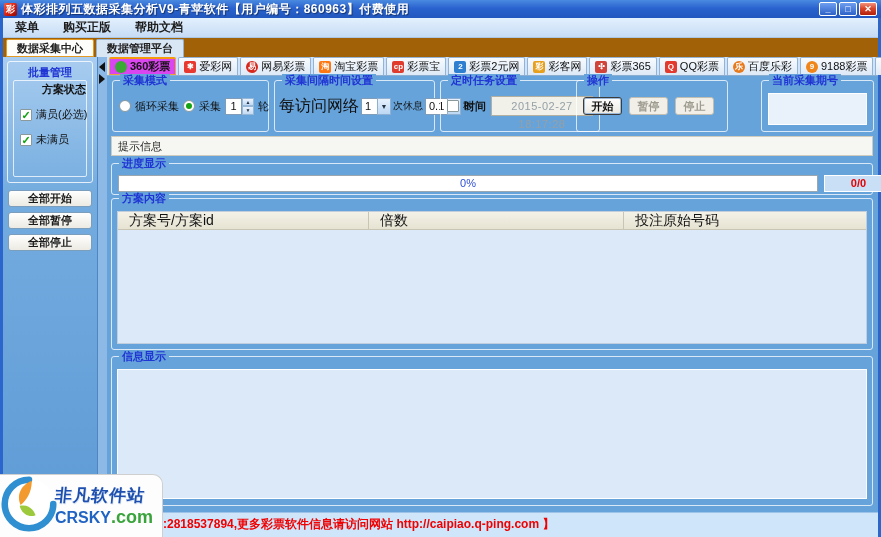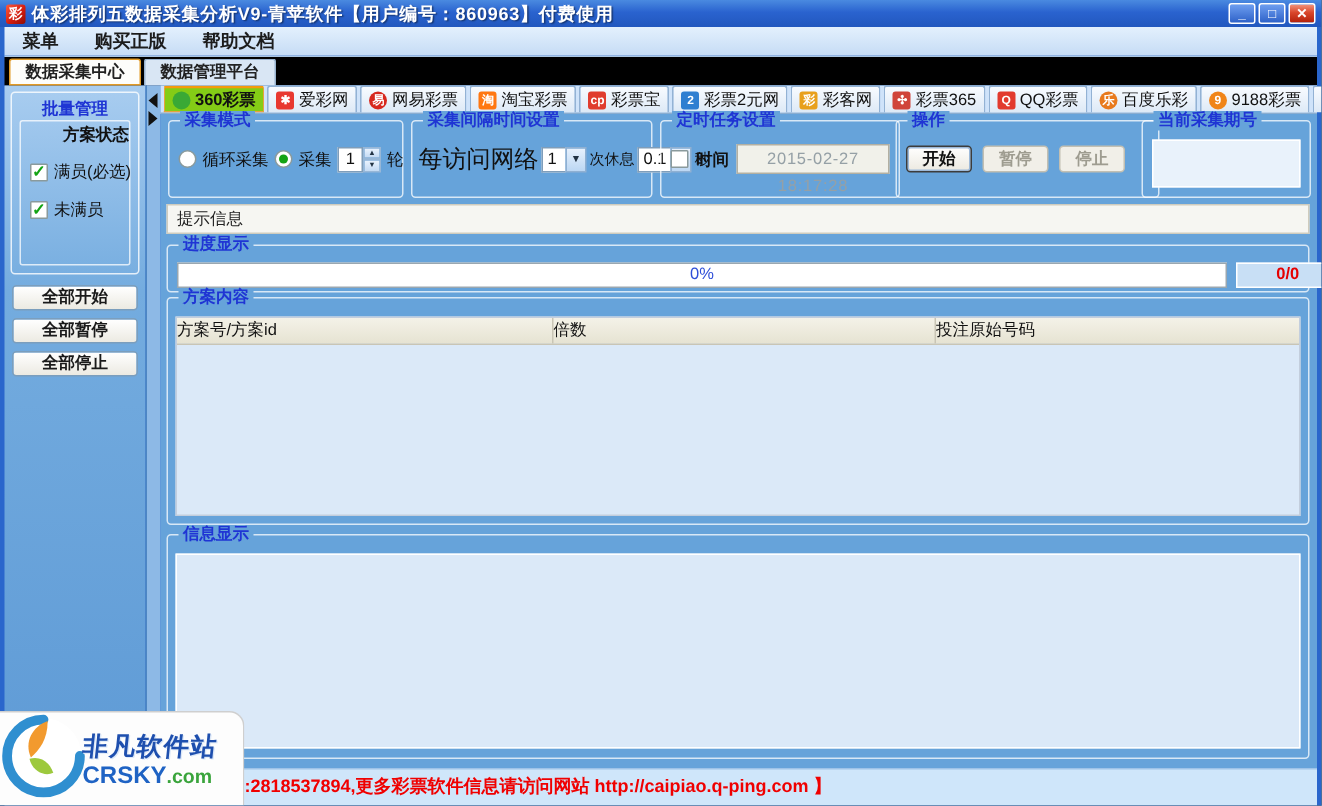--- a/index.html
+++ b/index.html
@@ -23,21 +23,21 @@
   .wbtn.close { background:linear-gradient(180deg,#f2937c,#d9472b 45%,#b3200a); }
 
   
   .menubar { position:absolute; left:3px; top:18px; width:875px; height:20px;
     background:linear-gradient(180deg,#e3f0fd,#c6dcf5); display:flex; align-items:center;
     border-bottom:1px solid #aac6e4; }
   .menu-item { font-size:12px; font-weight:bold; color:#1c1c1c; padding:0 12px; line-height:19px; cursor:default; }
 
   
   .maintabs { position:absolute; left:3px; top:38px; width:875px; height:19px;
-    background:#000000; display:flex; align-items:flex-end; padding-left:3px; gap:2px; }
+    background:#a16207; display:flex; align-items:flex-end; padding-left:3px; gap:2px; }
   .maintab { height:18px; line-height:16px; padding:0 10px; font-size:11px; font-weight:bold;
     color:#222; background:#d9e6f4; border:1px solid #98b3cf; border-bottom:none;
     border-radius:2px 2px 0 0; }
   .maintab.active { background:#fdfdfb; border:1px solid #e29a25; z-index:2; }
 
   
   .sidebar { position:absolute; left:3px; top:57px; width:95px; height:455px;
     background:linear-gradient(180deg,#a9cdf0 0%,#74acdf 30%,#5f9bd6 100%);
     border-right:1px solid #4d86c2; }
   .side-box { position:absolute; left:4px; top:4px; width:86px; height:122px;
@@ -61,21 +61,21 @@
   .tri-right { top:17px; border-width:5px 0 5px 6px; border-color:transparent transparent transparent #111; }
 
   
   .main { position:absolute; left:107px; top:57px; width:771px; height:455px; background:#66a3da; }
 
   .sitetabs { position:absolute; left:0; top:0; width:771px; height:19px; background:#cfe3fa;
     border-bottom:1px solid #8aadd0; display:flex; align-items:flex-end; padding-left:2px; gap:2px; }
   .stab { height:18px; display:flex; align-items:center; gap:3px; padding:0 5px;
     background:linear-gradient(180deg,#f8fbff,#dde9f6); border:1px solid #93b2d4; border-bottom:none;
     border-radius:2px 2px 0 0; font-size:11px; color:#111; white-space:nowrap; }
-  .stab.active { background:#84cc16; border:1px solid #e8a33d; border-top:2px solid #f49a0c; font-weight:bold; }
+  .stab.active { background:#d946ef; border:1px solid #e8a33d; border-top:2px solid #f49a0c; font-weight:bold; }
   .stab-icon { width:12px; height:12px; border-radius:2px; color:#fff; font-size:8px; line-height:12px;
     text-align:center; font-weight:bold; flex:0 0 auto; overflow:hidden; }
   .stab-icon.circle { border-radius:50%; }
 
   
   .grp { position:absolute; border:1px solid rgba(255,255,255,.75); border-radius:3px; }
   .grp-label { position:absolute; top:-7px; left:7px; background:#66a3da; padding:0 3px;
     color:#1f35d4; font-size:11px; font-weight:bold; line-height:13px; white-space:nowrap; }
   .grp-body { position:absolute; left:0; top:0; right:0; bottom:0; display:flex; align-items:center; padding:0 6px; }
 
@@ -118,21 +118,21 @@
   .pbar { position:absolute; left:6px; top:11px; width:700px; height:17px; background:#fff;
     border:1px solid #9aa7b0; text-align:center; font-size:11px; color:#2f4fd8; line-height:15px; }
   .pcount { position:absolute; left:712px; top:11px; width:69px; height:17px; background:#c8dff5;
     border:1px solid #ffffff; text-align:center; font-size:11px; font-weight:bold; color:#e60000; line-height:15px; }
 
   .plan-grp { left:4px; top:141px; width:762px; height:152px; }
   .plan-table { position:absolute; left:5px; right:5px; top:12px; bottom:5px; background:#dbe9f8;
     border:1px solid #c3cedd; }
   .plan-head { display:flex; height:18px; background:linear-gradient(180deg,#f4f2e8,#e6e3d2);
     border-bottom:1px solid #c9c5b5; }
-  .plan-col { font-size:11px; color:#111; line-height:17px; padding-left:0; }
+  .plan-col { font-size:14px; color:#111; line-height:17px; padding-left:11px; }
   .plan-col + .plan-col { border-left:1px solid #c9c5b5; }
   .col1 { width:250px; } .col2 { width:255px; } .col3 { flex:1; }
 
   .info-grp { left:4px; top:299px; width:762px; height:150px; }
   .info-area { position:absolute; left:5px; right:5px; top:12px; bottom:6px;
     background:#dbe9f8; border:1px solid #ffffff; font-size:11px; color:#333; padding:3px; }
 
   
   .statusbar { position:absolute; left:3px; top:512px; width:875px; height:34px;
     background:#cfe6fa; border-top:1px solid #9ec3e8; }
@@ -141,21 +141,21 @@
 
   
   .watermark { position:absolute; left:0; top:474px; width:163px; height:63px; background:#fdfdfd;
     border:1px solid #cfcfcf; border-left:none; border-bottom:none; border-radius:0 10px 0 0;
     display:flex; align-items:center; overflow:hidden; }
   .wm-logo { flex:0 0 auto; margin-left:1px; }
   .wm-text { display:flex; flex-direction:column; margin-left:-2px; }
   .wm-line1 { font-size:17px; font-weight:bold; color:#1e4fae; transform:skewX(-6deg);
     text-shadow:1px 1px 0 #dce8f8; letter-spacing:1px; white-space:nowrap; }
   .wm-line2 { font-size:16px; font-weight:bold; white-space:nowrap; }
-  .wm-main { color:#1f63c4; } .wm-suffix { color:#3aa43c; font-size:13px; }
+  .wm-main { color:#1f63c4; } .wm-suffix { color:#3aa43c; font-size:18px; }
 </style>
 </head>
 <body>
 
 <div class="window">
 
   <div class="titlebar">
     <span class="title-icon">彩</span>
     <span class="title-text">体彩排列五数据采集分析V9-青苹软件【用户编号：860963】付费使用</span>
     <div class="win-controls">
@@ -292,21 +292,21 @@
 
     <div class="grp" style="left:333px; top:23px; width:160px; height:52px;">
       <span class="grp-label">定时任务设置</span>
       <div class="grp-body" style="gap:5px;">
         <span class="chk" style="color:transparent;"></span>
         <span class="small-label" style="font-weight:bold;">时间</span>
         <span class="dtfield">2015-02-27 18:17:28</span>
       </div>
     </div>
 
-    <div class="grp" style="left:490px; top:23px; width:176px; height:52px;">
+    <div class="grp" style="left:469px; top:23px; width:152px; height:52px;">
       <span class="grp-label">操作</span>
       <div class="grp-body">
         <span class="op-btn enabled">开始</span>
         <span class="op-btn disabled">暂停</span>
         <span class="op-btn disabled">停止</span>
       </div>
     </div>
 
     <div class="grp" style="left:654px; top:23px; width:113px; height:52px;">
       <span class="grp-label">当前采集期号</span>

